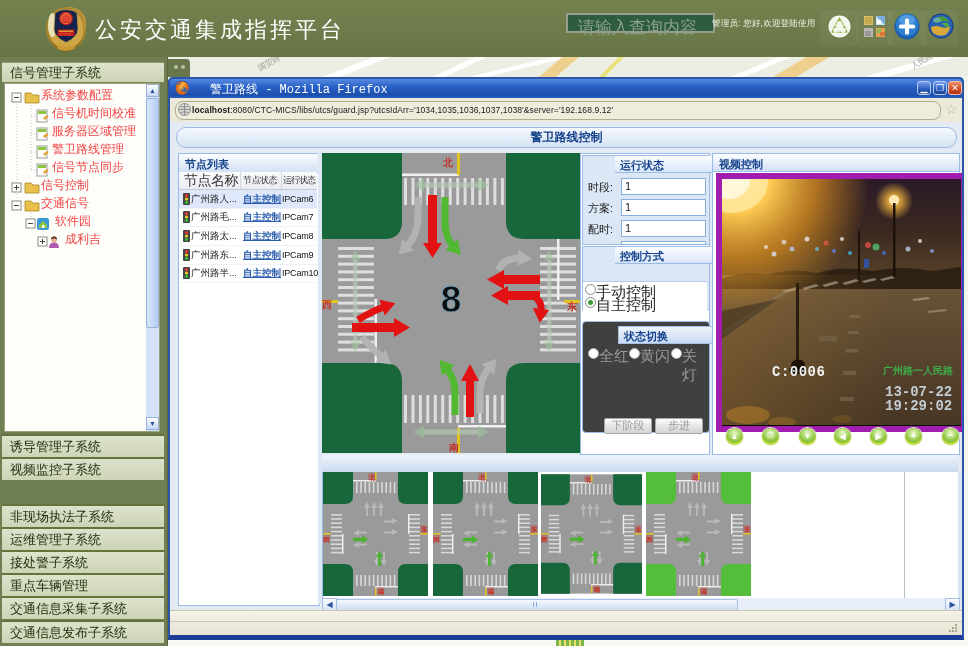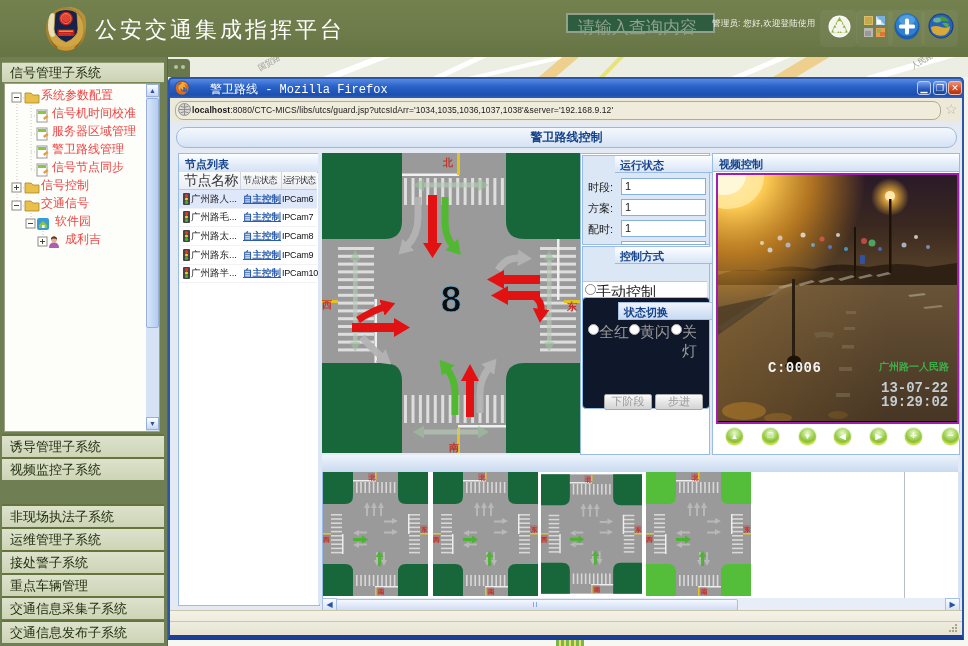--- a/index.html
+++ b/index.html
@@ -49,21 +49,21 @@
 .mphead{position:absolute;left:0;top:0;width:100%;height:14px;background:linear-gradient(#fdfeff,#d8e5f7);border-bottom:1px solid #99bbe8;font-size:11px;font-weight:bold;color:#15428b;padding-top:2px;text-indent:5px;margin-left:32px;}
 .flbl{position:absolute;left:5px;font-size:11px;color:#222;}
 .finp{position:absolute;left:38px;width:80px;height:15px;background:#fff;border:1px solid #86aede;font-size:11px;color:#222;padding:0 0 0 3px;line-height:15px;}
 .radio{position:absolute;width:9px;height:9px;border-radius:50%;border:1px solid #888;background:#fff;}
 .radio.on:after{content:"";position:absolute;left:2px;top:2px;width:5px;height:5px;border-radius:50%;background:#3a9a3a;}
 .rlbl{position:absolute;font-size:15px;color:#222;}
 .btn{position:absolute;height:14px;background:linear-gradient(#fcfcfc,#e2e2e2 60%,#d4d4d4);border:1px solid #a8a8a8;border-radius:2px;font-size:11px;color:#999;text-align:center;line-height:13px;}
 
 #vidpanel{left:542px;top:31px;width:246px;height:300px;background:#fff;border:1px solid #99bbe8;}
 #vidhead{left:0;top:0;width:240px;height:14px;padding:3px 0 0 6px;font-family:Liberation Mono, monospace;}
-#video{left:3px;top:19px;width:239px;height:247px;background:#000000;border:2px solid #a21caf;overflow:hidden;text-decoration:underline;}
+#video{left:3px;top:19px;width:239px;height:247px;background:#000000;border:6px solid #a21caf;overflow:hidden;text-decoration:underline;}
 .vbtn{position:absolute;top:274px;width:17px;height:17px;border-radius:50%;background:radial-gradient(circle at 50% 30%,#eaf6cc,#a2d45c 42%,#68a822 70%,#cfe23a 95%);box-shadow:0 0 0 1px #e8f2d4, inset 0 -2px 2px #d8e648;color:#fff;font-size:8px;text-align:center;line-height:17px;font-weight:bold;}
 
 #botband{left:152px;top:333px;width:636px;height:17px;background:linear-gradient(#eef4fc,#c9daf0);border-bottom:1px solid #a8c0e0;}
 #botwhite{left:152px;top:350px;width:636px;height:126px;background:#fff;border-left:1px solid #99bbe8;}
 #botline{left:734px;top:350px;width:1px;height:126px;background:#b8bec8;}
 #botvs{left:788px;top:350px;width:4px;height:126px;background:#d8e4f4;}
 #hscroll{left:152px;top:476px;width:636px;height:12px;background:#e8eef8;}
 #hthumb{left:166px;top:477px;width:400px;height:10px;background:linear-gradient(#f4f8fe,#cfdcf2);border:1px solid #a8c0e8;border-radius:2px;}
 .harr{position:absolute;top:476px;width:13px;height:12px;background:linear-gradient(#f8fbff,#d4e2f6);border:1px solid #a8c0e8;color:#2a52a0;font-size:8px;text-align:center;line-height:12px;}
 
@@ -500,21 +500,21 @@
  </div>
  <div class="abs mpanel" style="top:92px;left:1px;height:62px;">
   <div class="mphead">控制方式</div>
   <div style="position:absolute;left:0px;top:34px;width:124px;height:28px;background:#fff;border-top:1px solid #b8cbe5;">
    <div class="radio" style="left:2px;top:2px"></div>
             <div class="rlbl" style="left:13px;top:1px">手动控制</div>
    <div class="radio on" style="left:2px;top:15px"></div>
             <div class="rlbl" style="left:13px;top:14px">自主控制</div>
   </div>
  </div>
- <div class="abs mpanel" style="top:143px;left:1px;height:110px;background:#0f172a;border-radius:4px;">
+ <div class="abs mpanel" style="top:167px;left:1px;height:110px;background:#404040;border-radius:4px;">
   <div class="mphead" style="left:3px;top:4px;width:116px;border:1px solid #a8c0e0;background:linear-gradient(#eef4fc,#c8daf2)">状态切换</div>
   <div class="radio" style="left:5px;top:26px;border-color:#b0b0b0"></div>
           <div class="rlbl" style="left:16px;top:25px;color:#999">全红</div>
   <div class="radio" style="left:46px;top:26px;border-color:#b0b0b0"></div>
           <div class="rlbl" style="left:57px;top:25px;color:#999">黄闪</div>
   <div class="radio" style="left:88px;top:26px;border-color:#b0b0b0"></div>
           <div class="rlbl" style="left:99px;top:25px;color:#999">关灯</div>
   <div class="btn" style="left:21px;top:96px;width:46px">下阶段</div>
   <div class="btn" style="left:72px;top:96px;width:46px">步进</div>
  </div>

